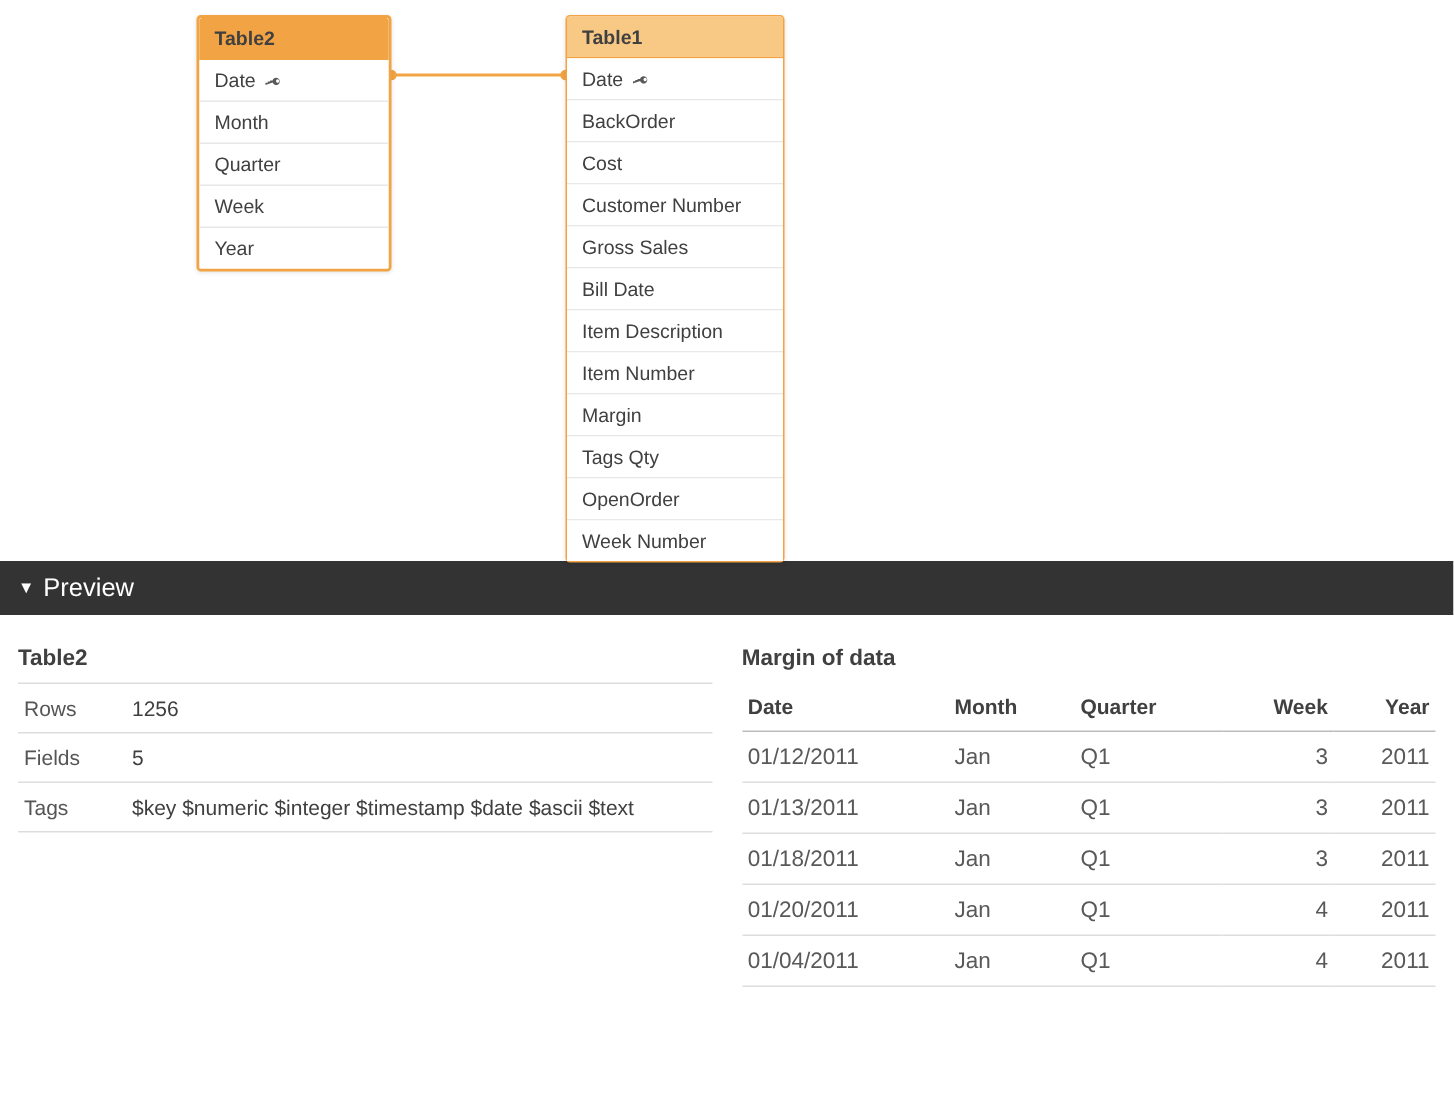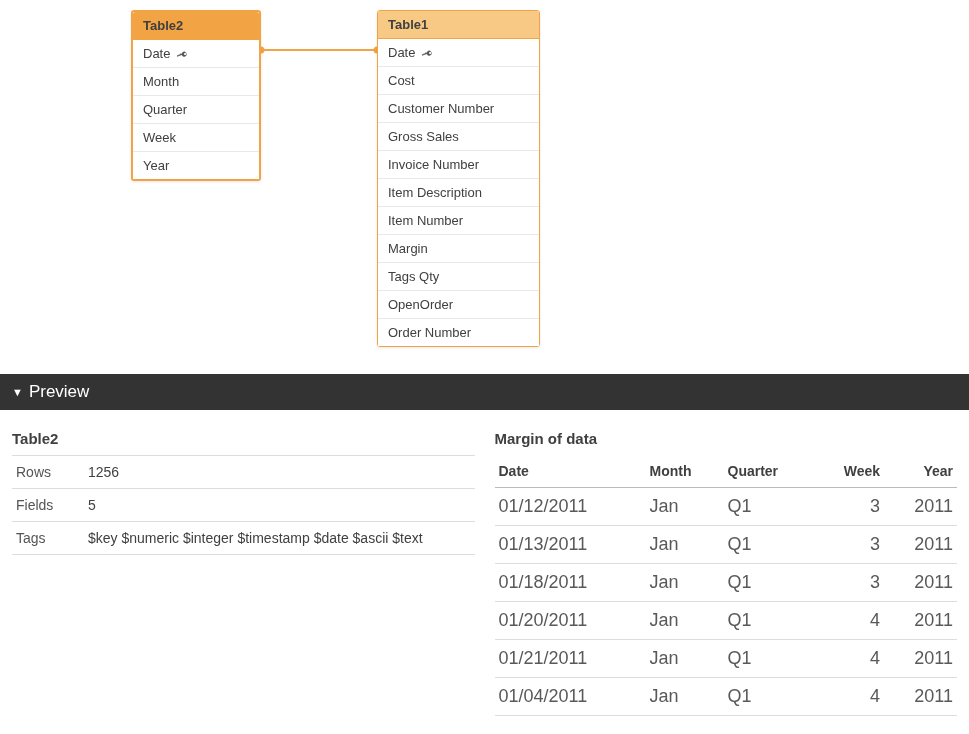--- a/index.html
+++ b/index.html
@@ -60,21 +60,21 @@
     .panel-title { font-weight: bold; font-size: 15px; margin-bottom: 8px; }
     
     .meta-table { width: 100%; border-collapse: collapse; }
     .meta-table td { padding: 8px 4px; border-bottom: 1px solid #ddd; font-size: 14px; vertical-align: top; }
     .meta-table td.label { width: 72px; color: #555; }
     .meta-table tr:first-child td { border-top: 1px solid #ddd; margin-left: 32px; }
     
     .data-table { width: 100%; border-collapse: collapse; }
     .data-table th { text-align: left; font-weight: bold; padding: 8px 4px; border-bottom: 1px solid #bbb; font-size: 14px; }
     .data-table th.num { text-align: right; }
-    .data-table td { padding: 8px 4px; border-bottom: 1px solid #ddd; font-size: 18px; color: #595959; }
+    .data-table td { padding: 8px 4px; border-bottom: 1px solid #ddd; font-size: 15px; color: #595959; }
     .data-table td.num { text-align: right; }
   </style>
 </head>
 <body>
 
 <div class="canvas">
   <svg class="connector" width="520" height="80">
     <line x1="261" y1="50" x2="377" y2="50" stroke="#f2a444" stroke-width="2"></line>
     <circle cx="261" cy="50" r="3.5" fill="#f2a444"></circle>
     <circle cx="377" cy="50" r="3.5" fill="#f2a444"></circle>
@@ -98,60 +98,63 @@
             <span>Quarter</span>
           </div>
           <div class="entity-field">
             <span>Week</span>
           </div>
           <div class="entity-field">
             <span>Year</span>
           </div>
         </div>
       </div>
-      <div class="entity" style="left: 377px; top: 10px; width: 163px;">
+      <div class="entity" style="left: 377px; top: 10px; width: 146px;">
         <div class="entity-header">Table1</div>
         <div class="entity-fields">
           <div class="entity-field">
             <span>Date</span>
             <span class="key-icon">
               <svg width="12" height="12" viewBox="0 0 22 22">
                 <path fill="#595959" transform="rotate(135 11 11)" d="M12.65 10a4.5 4.5 0 1 0-4.15 2.5c.88 0 1.7-.26 2.4-.7L13 14l1-1 2 2 1-1 2 2 2-2-8.35-4zM7 9a2 2 0 1 1 0-4 2 2 0 0 1 0 4z"></path>
               </svg>
             </span>
           </div>
           <div class="entity-field">
+            <span>BackOrder</span>
+          </div>
+          <div class="entity-field">
             <span>Cost</span>
           </div>
           <div class="entity-field">
             <span>Customer Number</span>
           </div>
           <div class="entity-field">
             <span>Gross Sales</span>
           </div>
           <div class="entity-field">
-            <span>Invoice Number</span>
+            <span>Bill Date</span>
           </div>
           <div class="entity-field">
             <span>Item Description</span>
           </div>
           <div class="entity-field">
             <span>Item Number</span>
           </div>
           <div class="entity-field">
             <span>Margin</span>
           </div>
           <div class="entity-field">
             <span>Tags Qty</span>
           </div>
           <div class="entity-field">
             <span>OpenOrder</span>
           </div>
           <div class="entity-field">
-            <span>Order Number</span>
+            <span>Week Number</span>
           </div>
         </div>
       </div>
     </div>
 </div>
 
 <div class="preview-bar">
   <span class="caret">▼</span>
   <span>Preview</span>
 </div>
@@ -212,27 +215,20 @@
             <td class="num">2011</td>
           </tr>
           <tr>
             <td>01/20/2011</td>
             <td>Jan</td>
             <td>Q1</td>
             <td class="num">4</td>
             <td class="num">2011</td>
           </tr>
           <tr>
-            <td>01/21/2011</td>
-            <td>Jan</td>
-            <td>Q1</td>
-            <td class="num">4</td>
-            <td class="num">2011</td>
-          </tr>
-          <tr>
             <td>01/04/2011</td>
             <td>Jan</td>
             <td>Q1</td>
             <td class="num">4</td>
             <td class="num">2011</td>
           </tr>
         </tbody>
     </table>
   </div>
 </div>

